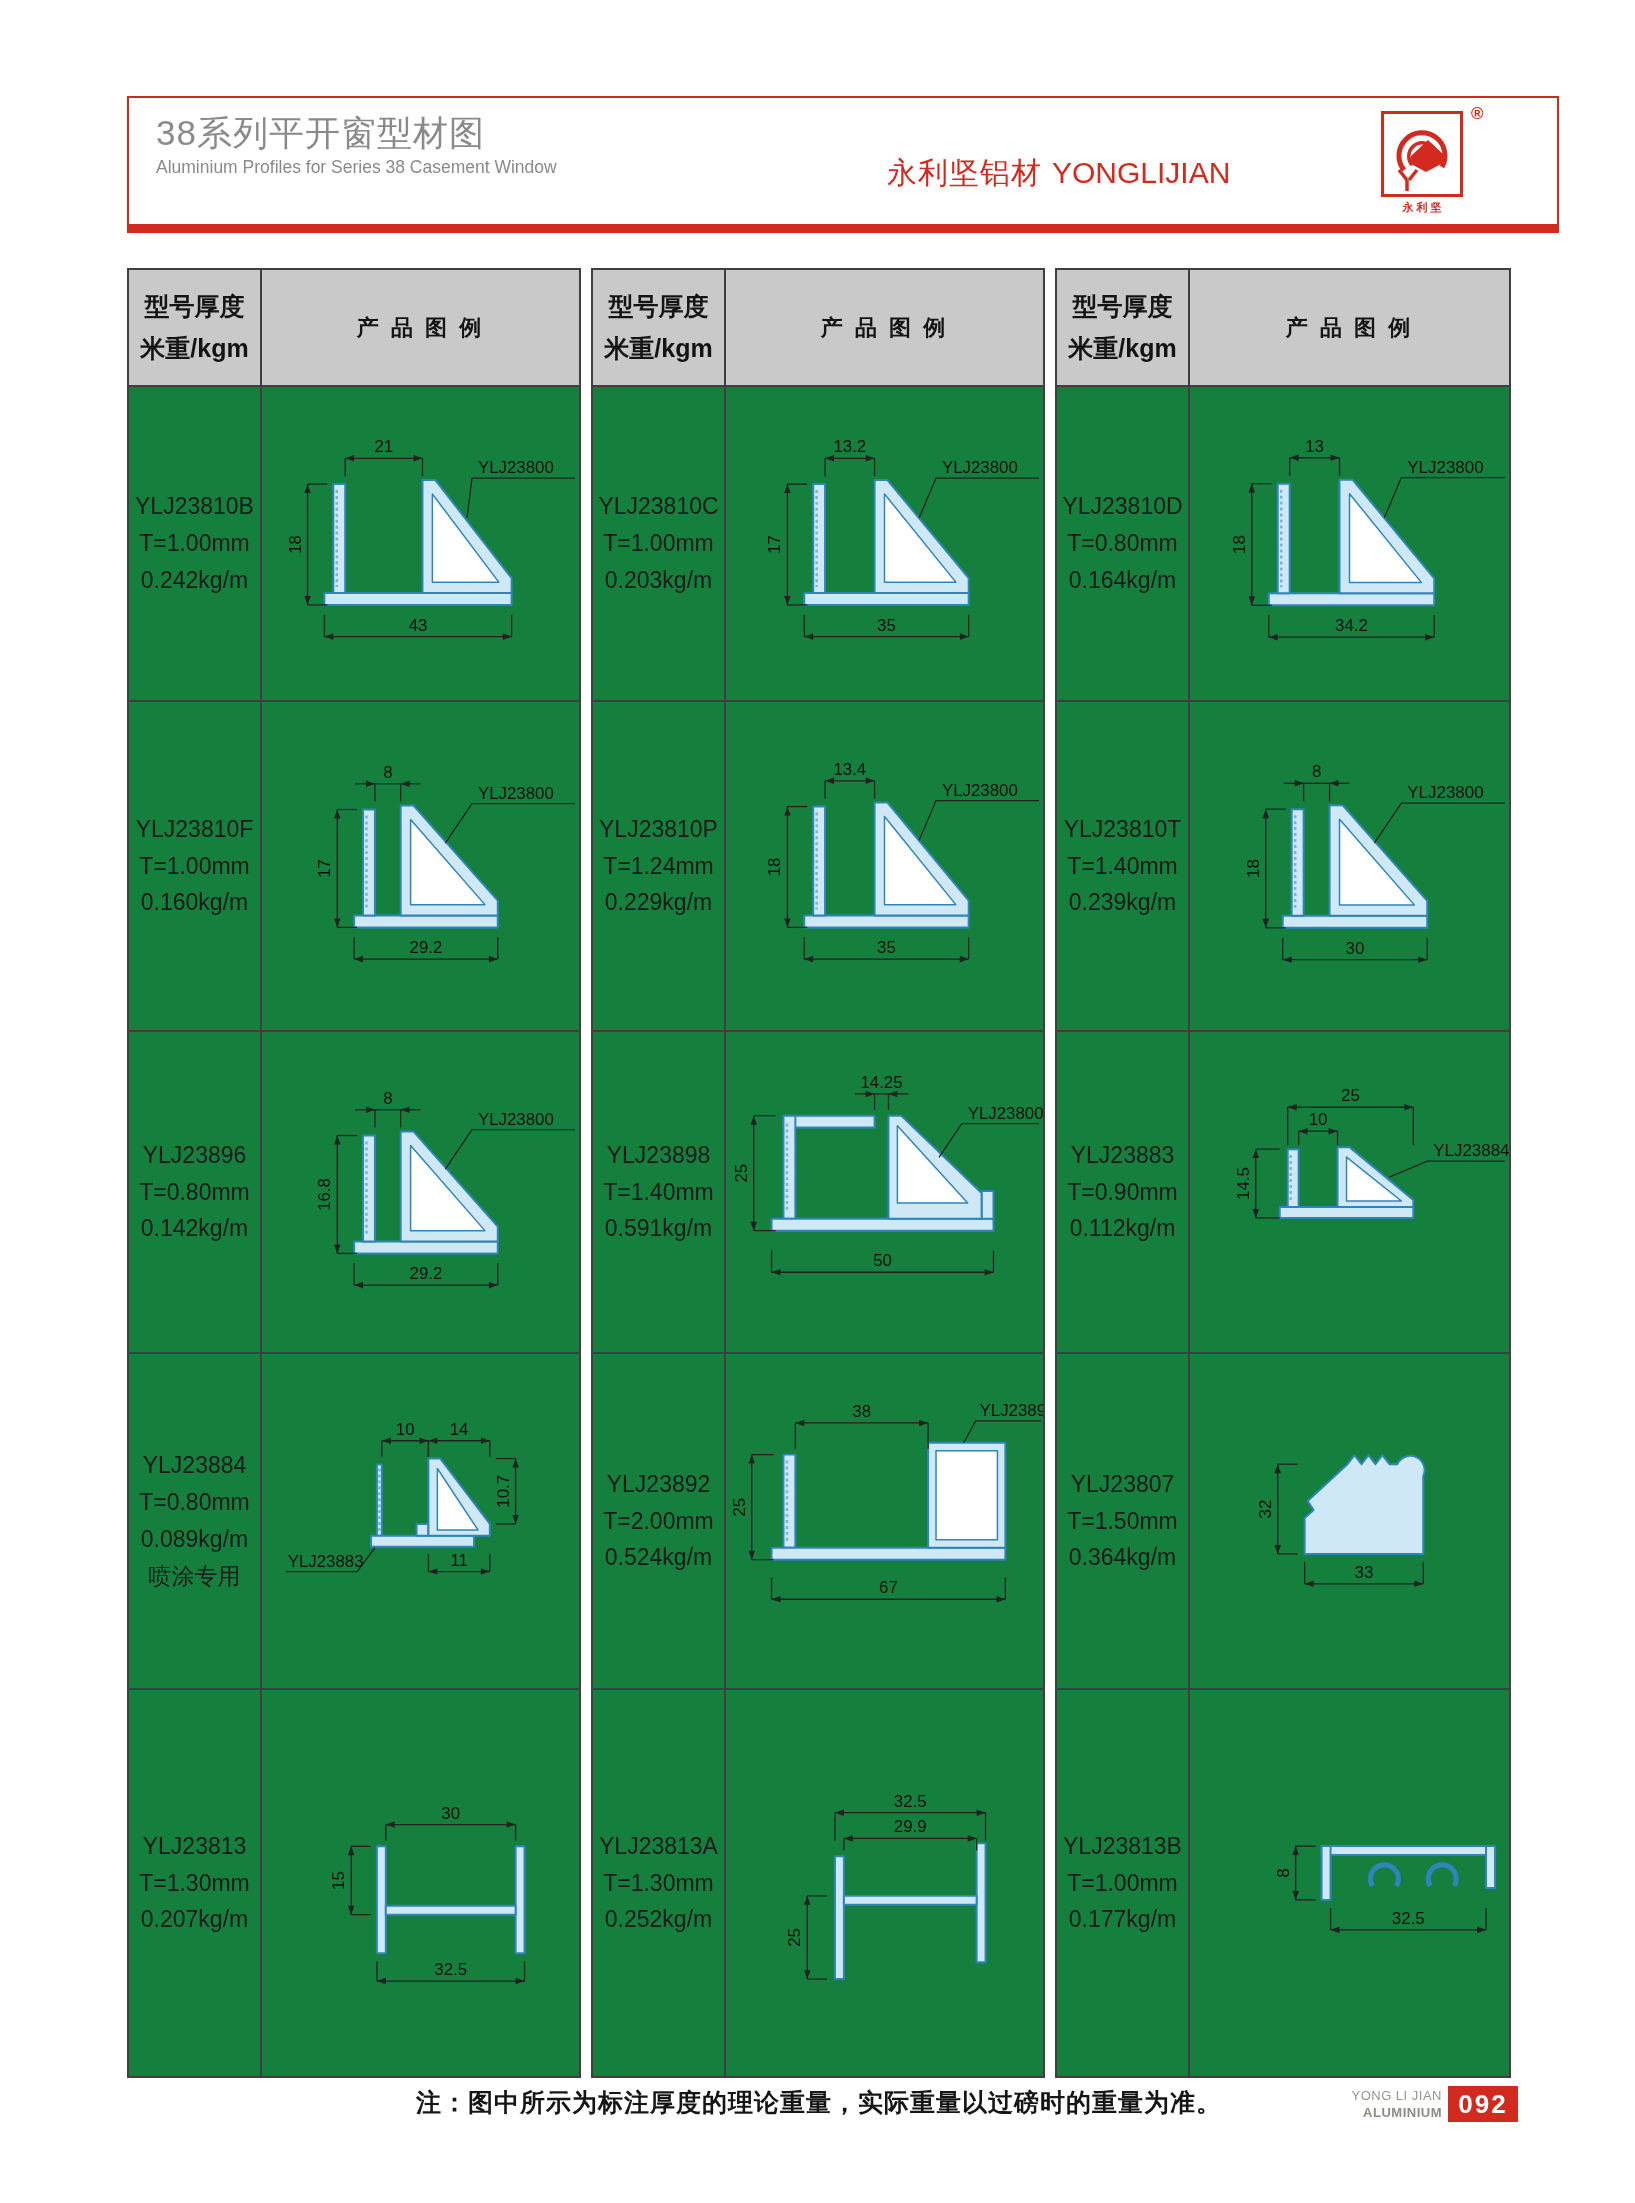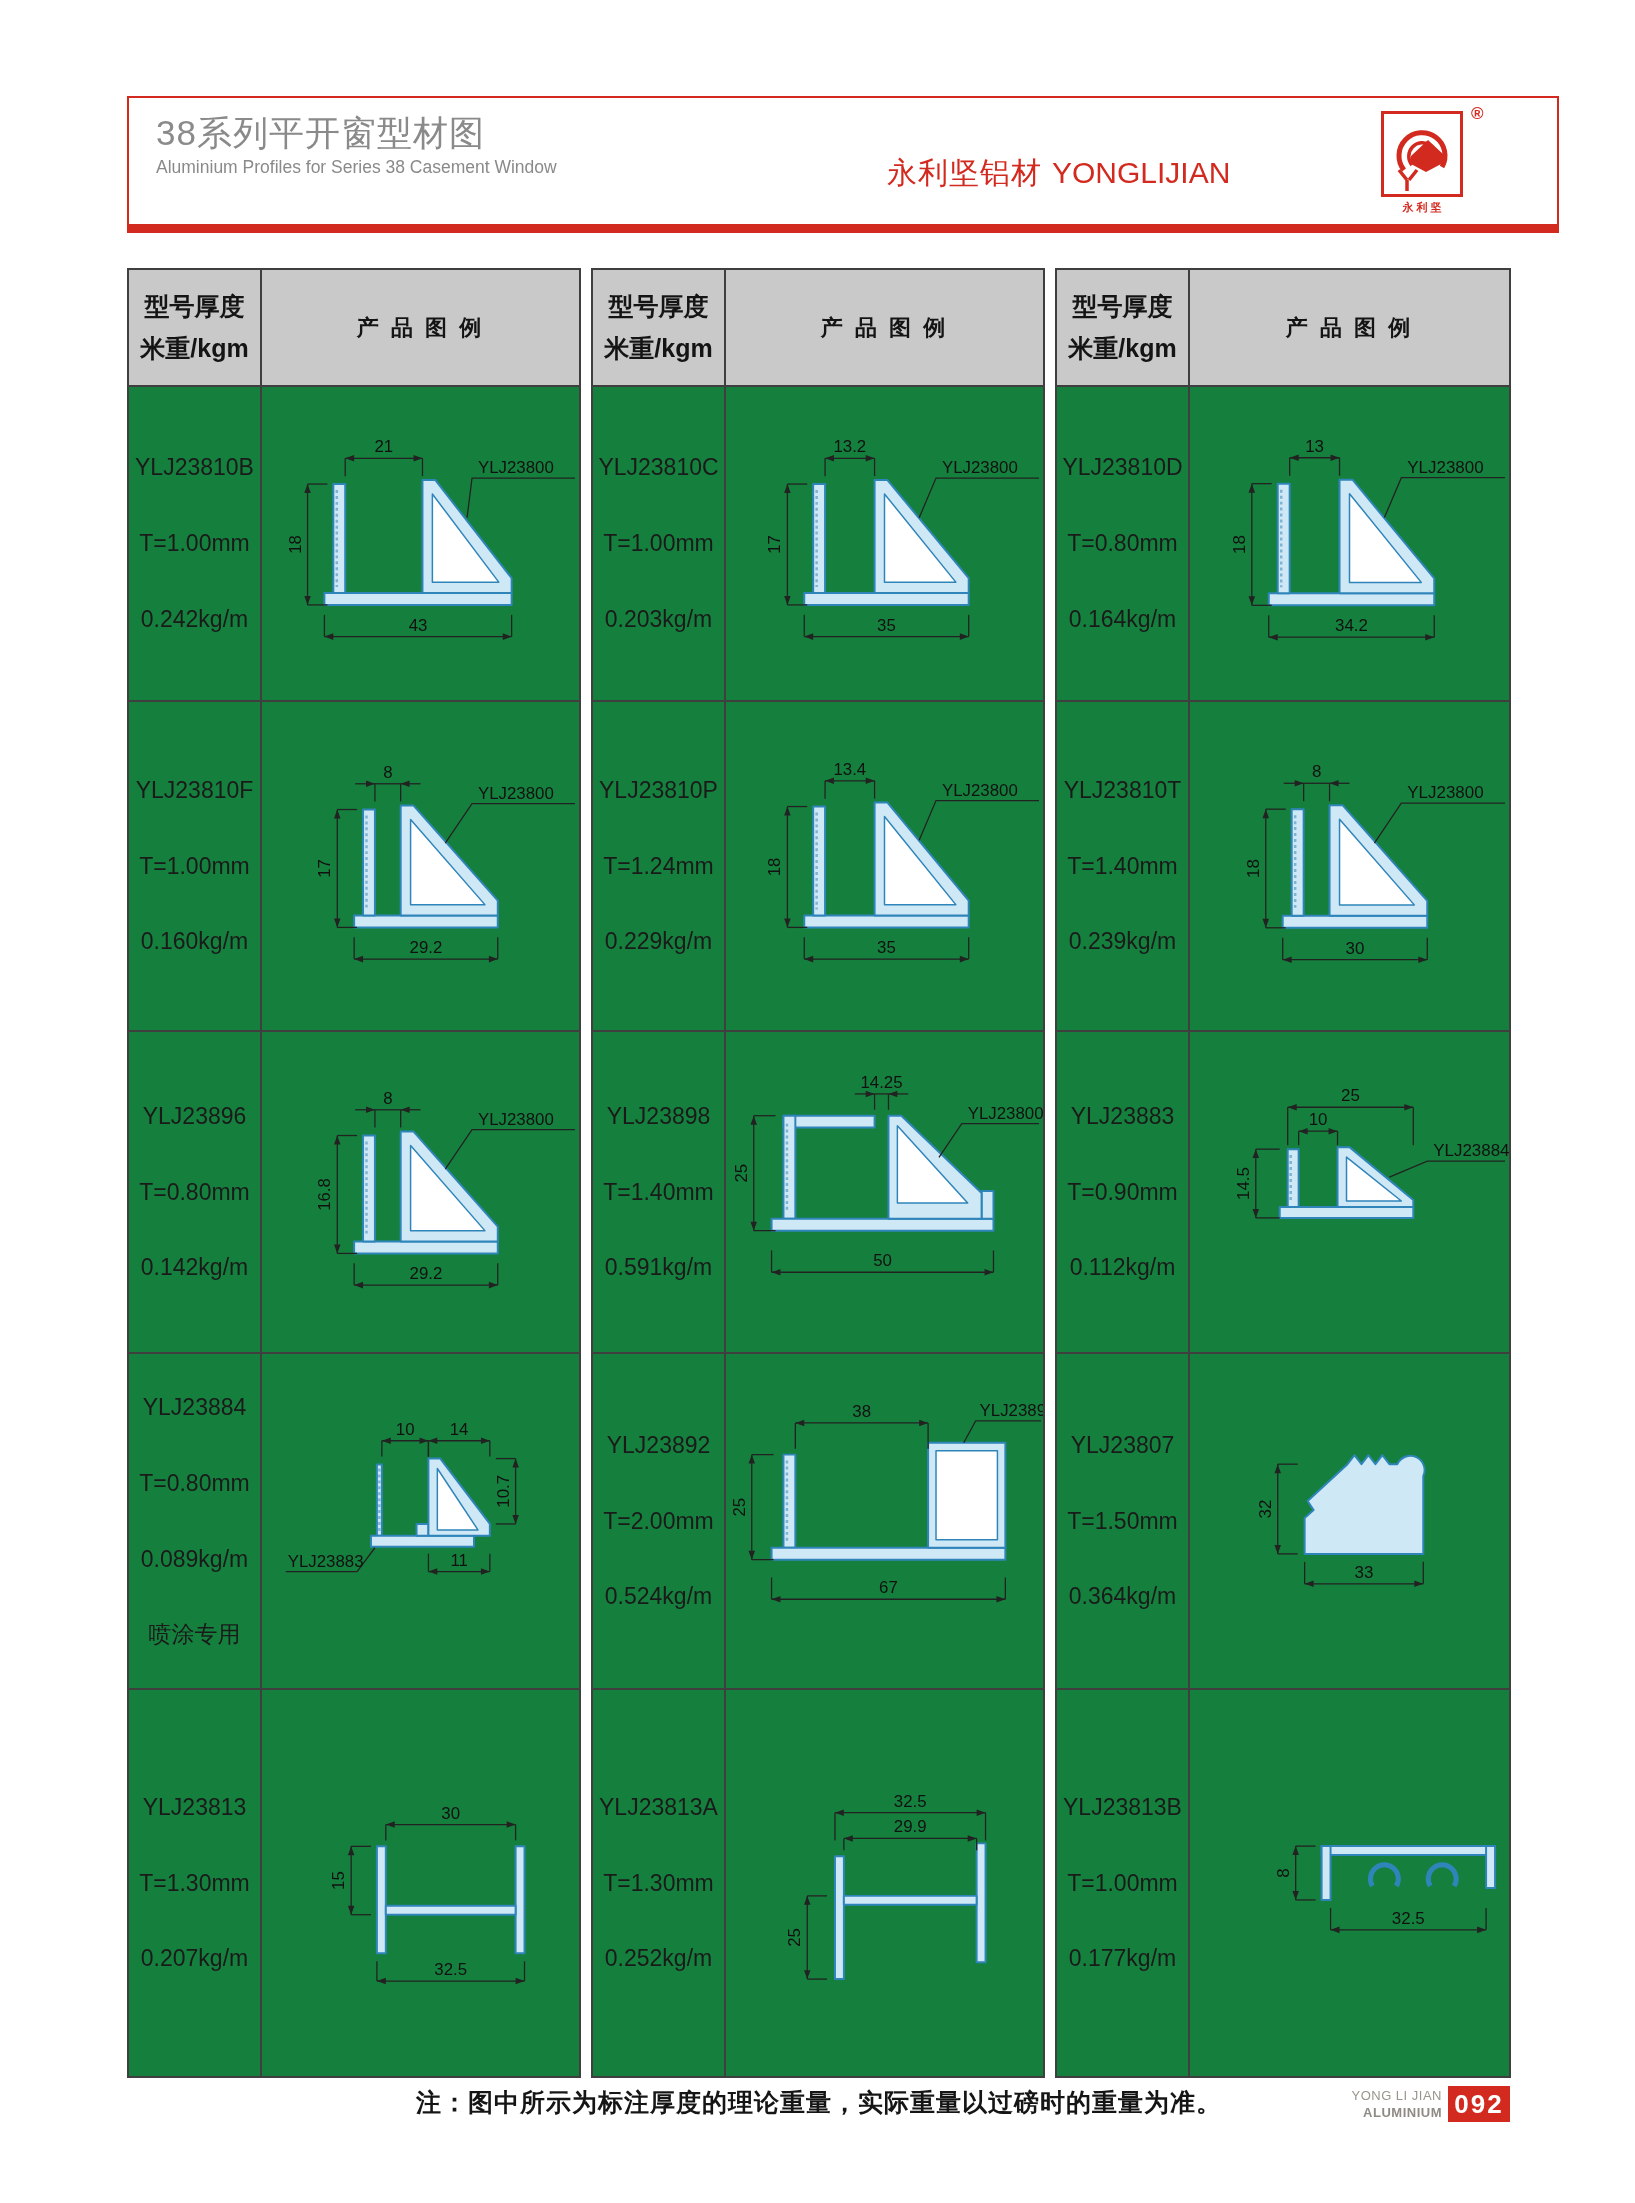--- a/index.html
+++ b/index.html
@@ -23,40 +23,40 @@
   .section{position:absolute;top:268px;display:grid;grid-template-columns:133px 1fr;
     grid-template-rows:117px 315px 330px 322px 336px 386px;
     border:2px solid #3f3f3f;box-sizing:border-box;background:#15803d;}
   .cell{border-right:2px solid #3f3f3f;border-bottom:2px solid #3f3f3f;box-sizing:border-box;
     display:flex;align-items:center;justify-content:center;overflow:hidden;}
   .cell:nth-child(2n){border-right:none;}
   .section .cell:nth-last-child(-n+2){border-bottom:none;}
   .hc{background:#c9c9c9;font-weight:bold;color:#141414;}
   .hc1{flex-direction:column;font-size:25px;line-height:1.65;}
   .hc2{font-size:22px;letter-spacing:3px;}
-  .pc{flex-direction:column;font-size:23px;color:#1a1a1a;line-height:1.6;text-align:center;gap:39px;}
+  .pc{flex-direction:column;font-size:23px;color:#1a1a1a;line-height:1.6;text-align:center;}
   .dc svg{width:100%;height:100%;}
 
   
   .p{fill:#cfe8f6;stroke:#2f85ba;stroke-width:2;stroke-linejoin:round;}
   .pw{fill:#ffffff;stroke:#2f85ba;stroke-width:1.5;stroke-linejoin:round;}
   .cclip{fill:none;stroke:#2f85ba;stroke-width:5;}
   .hatch{stroke:#7fb3d4;stroke-width:2.5;stroke-dasharray:3 3;}
   .dim{stroke:#222;stroke-width:1.3;fill:none;}
   .arr{fill:#222;stroke:none;}
   .dimtxt{font-family:"Liberation Sans",sans-serif;font-size:17px;fill:#111;}
   .reftxt{font-family:"Liberation Sans",sans-serif;font-size:17px;fill:#111;}
 
   
   .footnote{position:absolute;left:127px;top:2086px;width:1384px;text-align:center;
     font-size:25px;font-weight:bold;color:#151515;letter-spacing:1px;}
   .footbrand{position:absolute;left:1300px;top:2088px;width:142px;text-align:right;
     font-size:13px;color:#9a948d;line-height:1.3;letter-spacing:0.5px;}
   .footbrand .b2{font-weight:bold;color:#8f8a84;}
-  .pagebox{position:absolute;left:1448px;top:2086px;width:62px;height:36px;background:#d22a1f;
+  .pagebox{position:absolute;left:1448px;top:2086px;width:70px;height:36px;background:#d22a1f;
     color:#fff;font-size:26px;font-weight:bold;display:flex;align-items:center;justify-content:center;letter-spacing:2px;}
 </style>
 </head>
 <body>
 
 <div class="page">
 
   <div class="header-box">
     <div class="title-cn">38系列平开窗型材图</div>
     <div class="title-en">Aluminium Profiles for Series 38 Casement Window</div>

